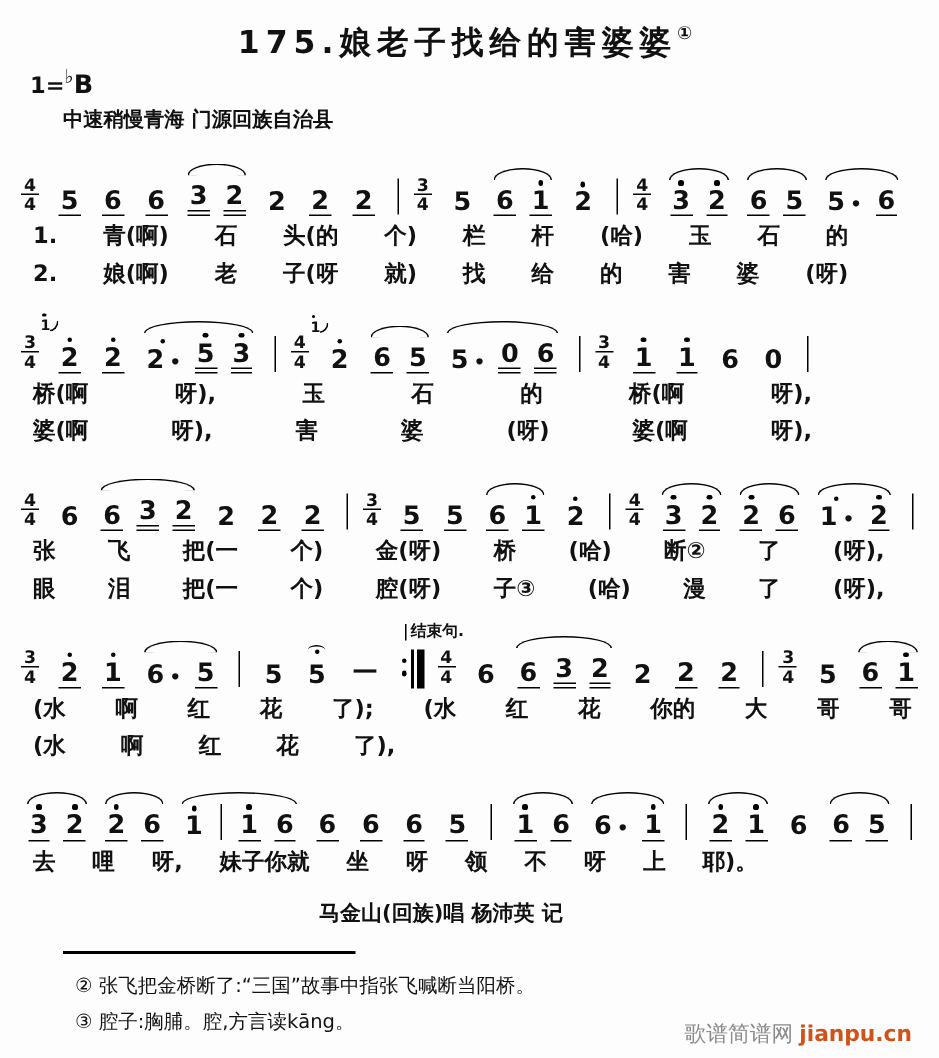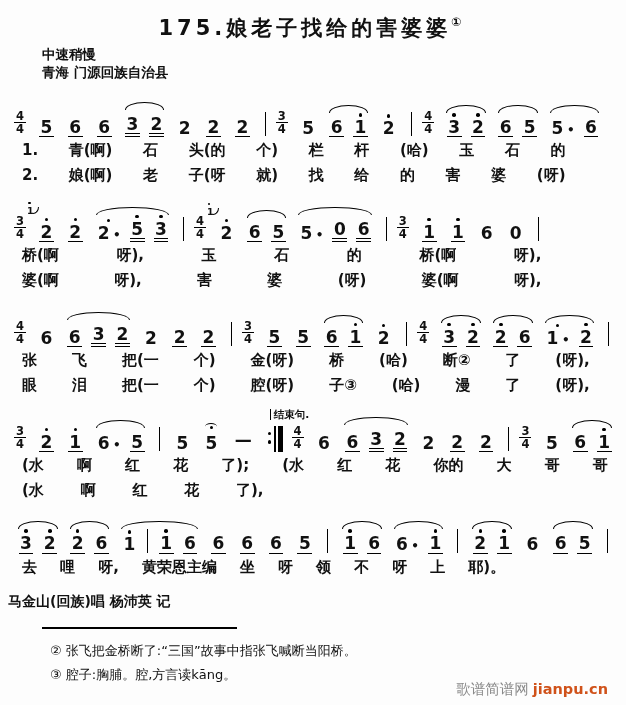--- a/index.html
+++ b/index.html
@@ -8,21 +8,21 @@
     font-family:"DejaVu Sans",sans-serif;overflow:hidden;
   }
   .page{position:relative;width:626px;height:705px;padding:8px 14px 0 8px;box-sizing:border-box;}
 
   
   .title{ text-align:center;font-size:21px;font-weight:bold;letter-spacing:4px;margin-top:6px;}
   .title sup{font-size:12px;letter-spacing:0;vertical-align:9px;}
   .keysig{font-weight:bold;font-size:15px;margin:2px 0 0 12px;}
   .keysig .flat{font-size:13px;vertical-align:7px;}
   .keysig .letter{font-size:17px;}
-  .meta-row{display:flex;align-items:baseline;margin:4px 0 2px 0;flex-direction:column;}
+  .meta-row{display:flex;align-items:baseline;margin:4px 0 2px 0;}
   .tempo{font-size:13.5px;font-weight:bold;margin-left:34px;}
   .tune{flex:1;text-align:center;font-size:15px;font-weight:bold;letter-spacing:2px;}
   .region{font-size:13.5px;font-weight:bold;margin-right:24px;white-space:nowrap;text-align:center;}
 
   
   .system{margin-top:10px;}
   .notesrow{display:flex;align-items:flex-end;padding-top:16px;margin-left:4px;}
   .meter{display:inline-flex;flex-direction:column;align-items:center;font-size:11.5px;font-weight:bold;line-height:1.05;margin:0 6px 2px 2px;}
   .meter .mn{border-bottom:1.2px solid #000;padding:0 2px;}
   .note{position:relative;display:inline-flex;flex-direction:column;align-items:center;margin:0 7px;}
@@ -49,33 +49,34 @@
   .thin{width:1.6px;background:#000;height:26px;display:inline-block;}
   .thick{width:4.2px;background:#000;height:26px;display:inline-block;margin-left:2.5px;}
   .rdots{display:inline-flex;flex-direction:column;justify-content:center;height:24px;margin:0 3px 1px 0;gap:5px;}
   .rdots i{width:3.5px;height:3.5px;background:#000;border-radius:50%;display:block;}
   .endlabel{position:absolute;top:-17px;left:2px;font-size:10.5px;font-weight:bold;white-space:nowrap;border-left:1.2px solid #000;padding-left:3px;line-height:1.1;}
 
   .lyr{display:flex;justify-content:space-between;font-size:15px;font-weight:bold;margin:3px 0 0 14px;line-height:1.45;}
   .lyr span{white-space:nowrap;}
 
   
-  .attribution{text-align:left;font-size:14px;font-weight:bold;margin:14px 32px 0 0;}
+  .attribution{text-align:center;font-size:14px;font-weight:bold;margin:14px 32px 0 0;}
   .fnsep{width:195px;border-top:2.6px solid #000;margin:16px 0 10px 34px;}
   .footnotes{margin-left:42px;font-size:13px;line-height:1.85;}
   .watermark{position:absolute;right:18px;bottom:6px;font-size:14.5px;color:#8a8a8a;}
   .watermark .url{color:#d0521a;margin-left:4px;font-weight:bold;}
 </style>
 </head>
 <body>
 
 <div class="page">
 
   <div class="title"><span>175.娘老子找给的害婆婆</span><sup>①</sup></div>
 
+  <div class="keysig"><span>1=</span><span class="flat">♭</span><span class="letter">B</span></div>
 
   <div class="meta-row">
     <span class="tempo">中速稍慢</span>
     <span class="region">青海  门源回族自治县</span>
   </div>
 
   <div id="score">
       <div class="system">
         <div class="notesrow">
           <span class="meter">
@@ -891,21 +892,21 @@
                 <span class="dg u1">5</span>
               </span>
             </span>
           </span>
           <span class="bar"></span>
         </div>
         <div class="lyr" style="width: 80%;">
           <span>去</span>
           <span>哩</span>
           <span>呀,</span>
-          <span>黄荣恩主编</span>
+          <span>妹子你就</span>
           <span>坐</span>
           <span>呀</span>
           <span>领</span>
           <span>不</span>
           <span>呀</span>
           <span>上</span>
           <span>耶)。</span>
         </div>
       </div>
     </div>

